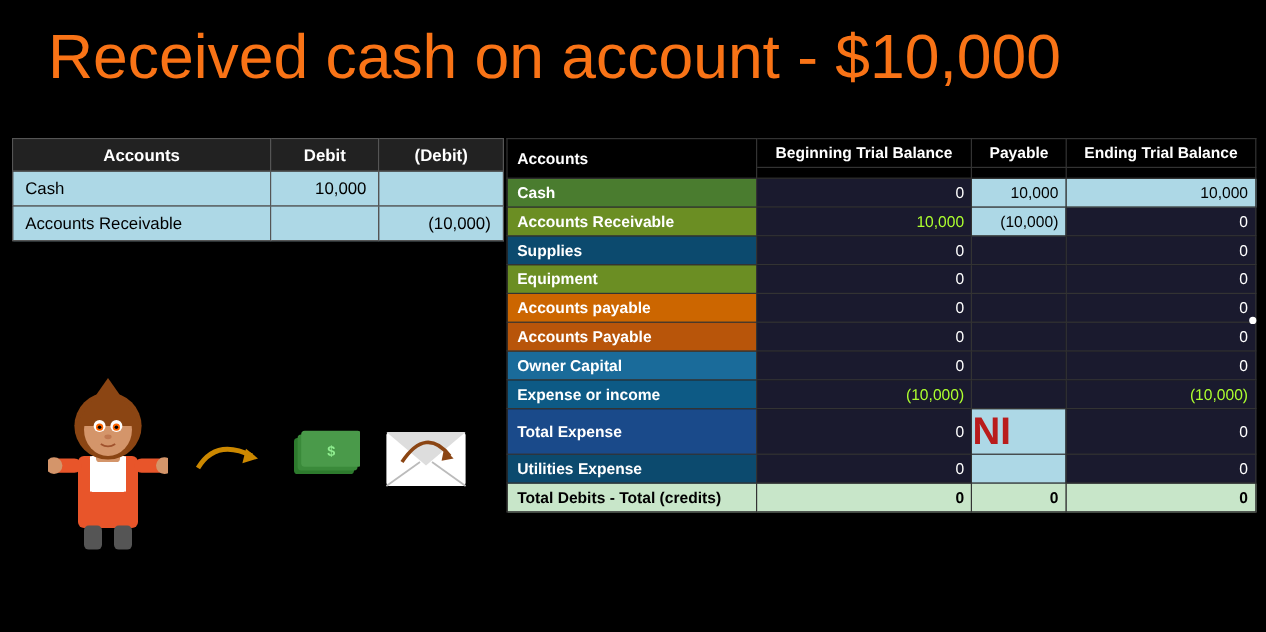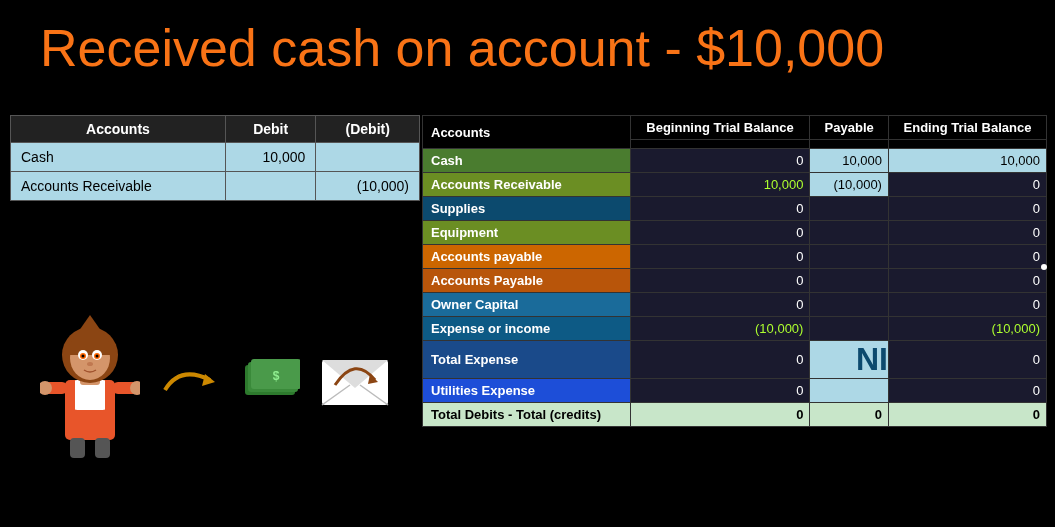--- a/index.html
+++ b/index.html
@@ -111,21 +111,21 @@
     }
     
     .row-green { background: #4a7c2f; }
     .row-olive { background: #6b8e23; }
     .row-darkolive { background: #0c4a6e; }
     .row-orange { background: #cc6600; }
     .row-darkorange { background: #b8550a; }
     .row-blue { background: #1a6b9a; }
     .row-darkblue { background: #0d5a85; }
     .row-deepblue { background: #1a4a8a; }
-    .row-navyblue { background: #1d4ed8; }
+    .row-navyblue { background: #0c4a6e; }
     .row-totalrow { background: #c8e6c9; color: #000 !important; margin-left: 32px; }
 
     
     .num-cell {
       background: #1a1a2e;
       color: #fff;
       min-width: 70px;
     }
     .num-cell-light {
       background: #add8e6;
@@ -312,21 +312,21 @@
       </tr>
       <tr>
         <td class="row-label row-darkblue">Expense or income</td>
         <td class="num-cell-yellow-green">(10,000)</td>
         <td class="num-cell"></td>
         <td class="num-cell-yellow-green">(10,000)</td>
       </tr>
       <tr>
         <td class="row-label row-deepblue">Total Expense</td>
         <td class="num-cell">0</td>
-        <td class="ni-cell" style="font-size: 32px; font-weight: 900; color: #0c4a6e; text-align: right; padding: 0px; background: rgb(173, 216, 230);">NI</td>
+        <td class="ni-cell" style="font-size: 32px; font-weight: 900; color: #b91c1c; text-align: left; padding: 0px; background: rgb(173, 216, 230);">NI</td>
         <td class="num-cell">0</td>
       </tr>
       <tr>
         <td class="row-label row-navyblue">Utilities Expense</td>
         <td class="num-cell">0</td>
         <td class="num-cell-light"></td>
         <td class="num-cell">0</td>
       </tr>
       <tr>
         <td class="row-label row-totalrow" style="color: rgb(0, 0, 0); font-weight: bold;">Total Debits - Total (credits)</td>

